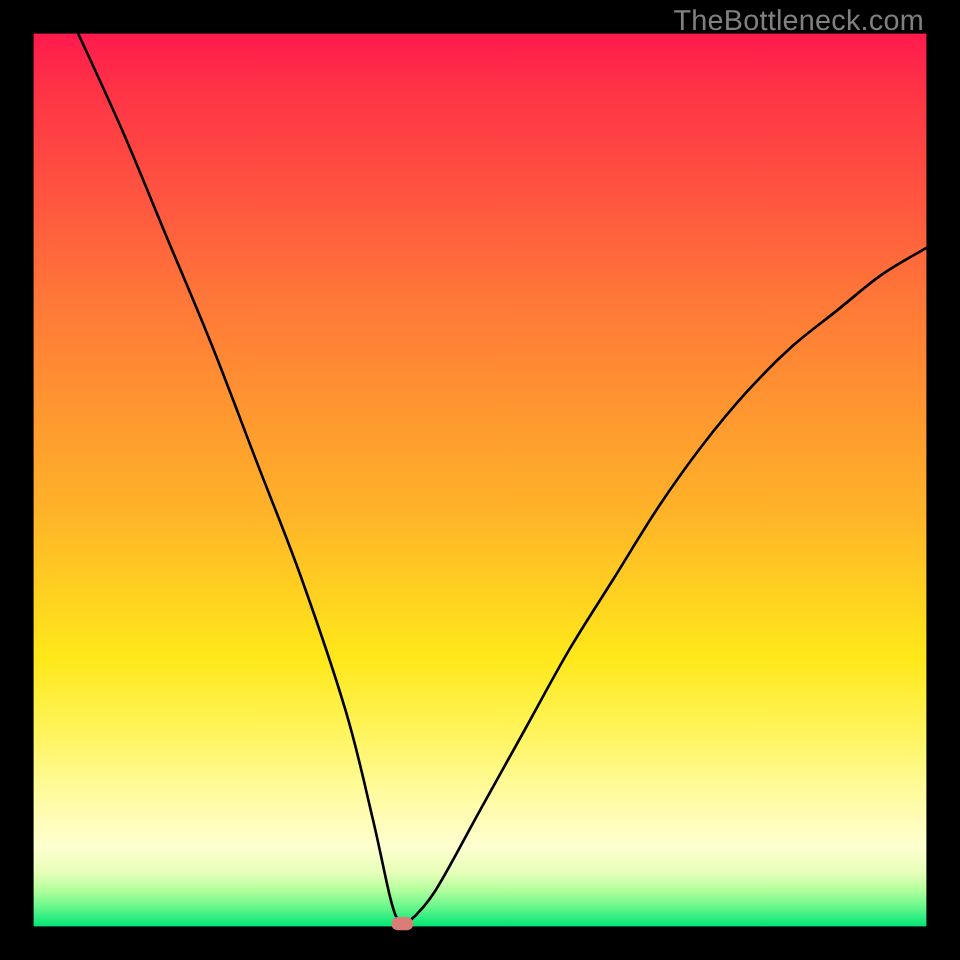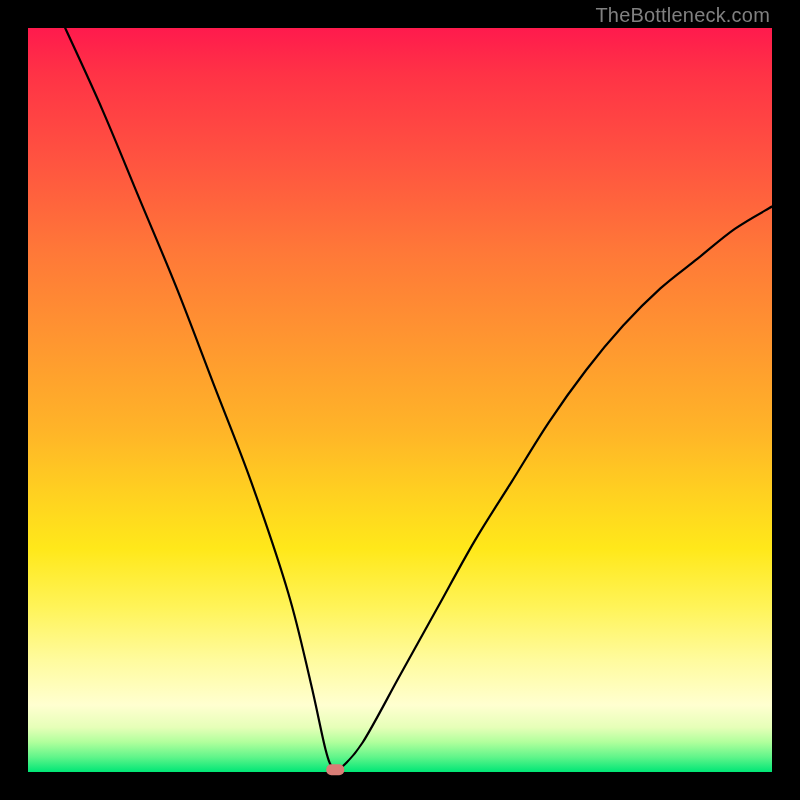--- a/index.html
+++ b/index.html
@@ -41,21 +41,21 @@
       #b0ff9c 96%,
       #60f58a 98%,
       #00e676 100%
     );
   }
   .watermark {
     position: absolute;
     top: 4px;
     right: 30px;
     color: #808080;
-    font-size: 20px;
+    font-size: 24px;
     font-weight: 500;
     letter-spacing: 0.2px;
   }
   svg.curve {
     position: absolute;
     left: 0;
     top: 0;
     width: 744px;
     height: 744px;
     overflow: visible;

